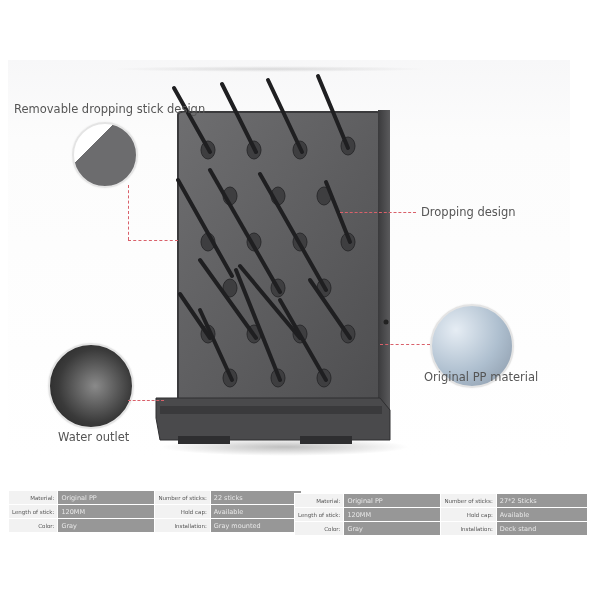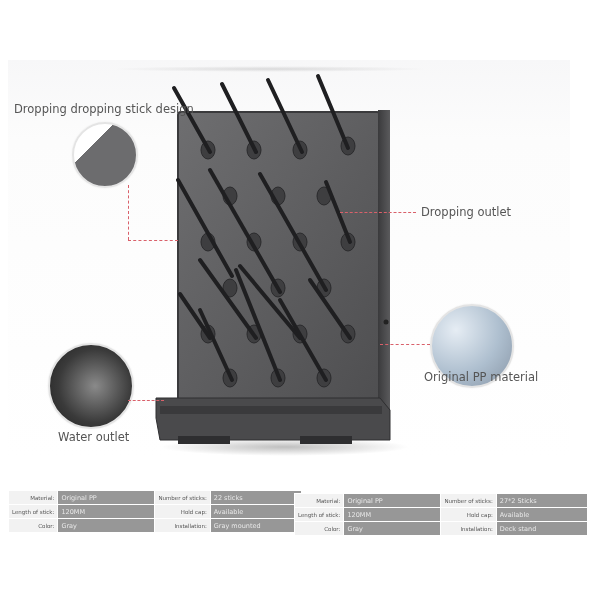--- a/index.html
+++ b/index.html
@@ -86,27 +86,27 @@
     <line x1="30" y1="224" x2="60" y2="268"></line>
       <line x1="50" y1="190" x2="106" y2="268"></line>
       <line x1="90" y1="196" x2="150" y2="268"></line>
       <line x1="160" y1="210" x2="200" y2="268"></line>
     <line x1="50" y1="240" x2="82" y2="310"></line>
       <line x1="86" y1="200" x2="130" y2="310"></line>
       <line x1="130" y1="230" x2="176" y2="310"></line>
   </g>
 </svg>
 
-<div class="callout" style="left:14px; top:102px;">Dropping dropping stick design</div>
+<div class="callout" style="left:14px; top:102px;">Removable dropping stick design</div>
 <div class="circle c-sticks"></div>
 <div class="vleader" style="left:128px; top:185px; height:55px;"></div>
 <div class="leader" style="left:128px; top:240px; width:50px;"></div>
 
 <div class="leader" style="left:340px; top:212px; width:76px;"></div>
-<div class="callout" style="left:421px; top:205px;">Dropping outlet</div>
+<div class="callout" style="left:421px; top:205px;">Dropping design</div>
 
 <div class="leader" style="left:380px; top:344px; width:50px;"></div>
 <div class="circle c-pp"></div>
 <div class="callout" style="left:424px; top:370px;">Original PP material</div>
 
 <div class="circle c-water"></div>
 <div class="leader" style="left:128px; top:400px; width:36px;"></div>
 <div class="callout" style="left:58px; top:430px;text-align:center;">Water outlet</div>
 
 <table class="spec-table t1">

